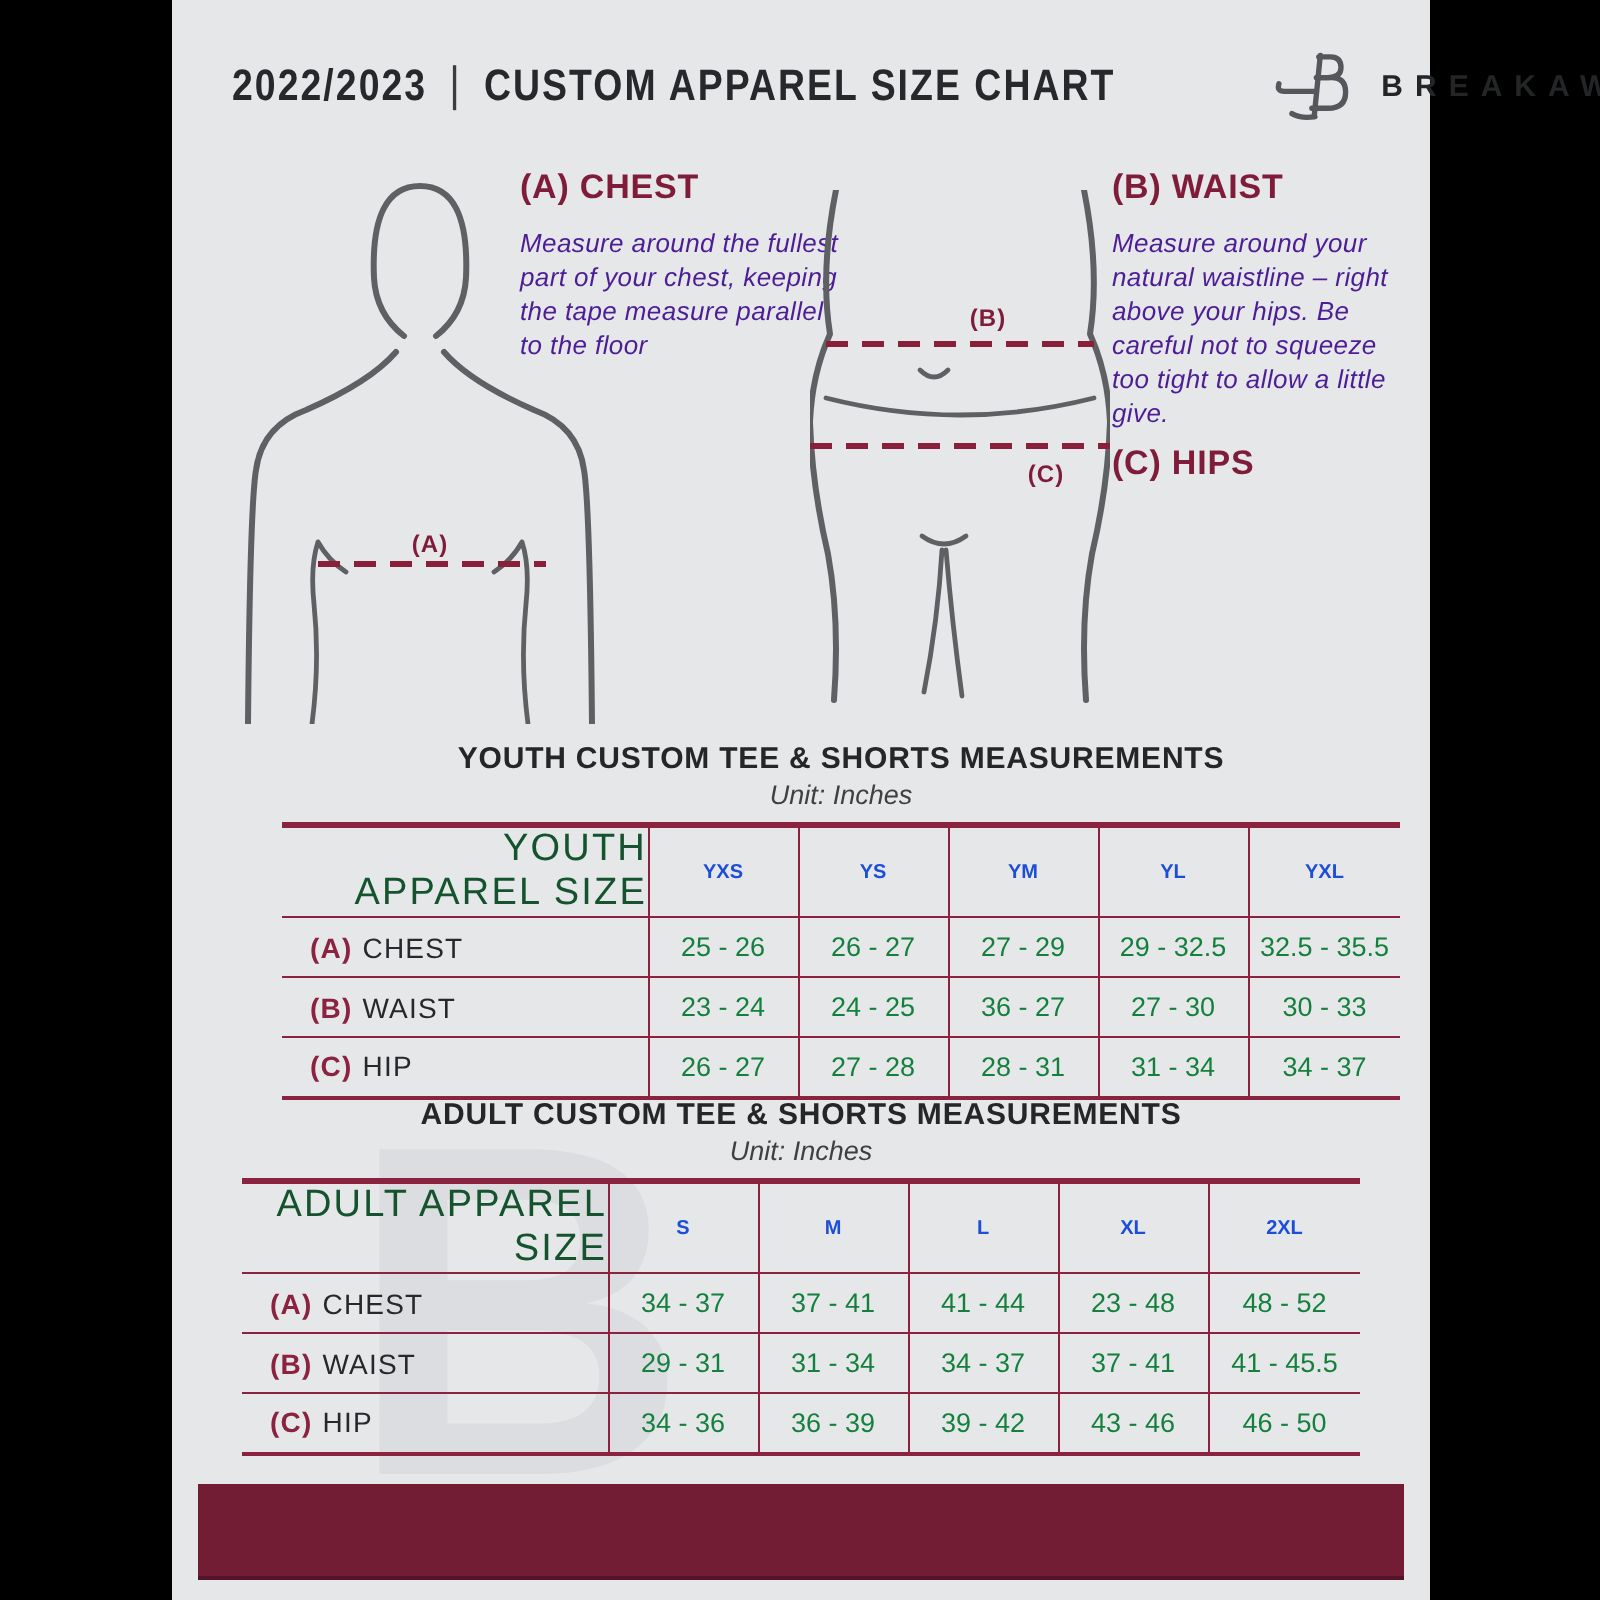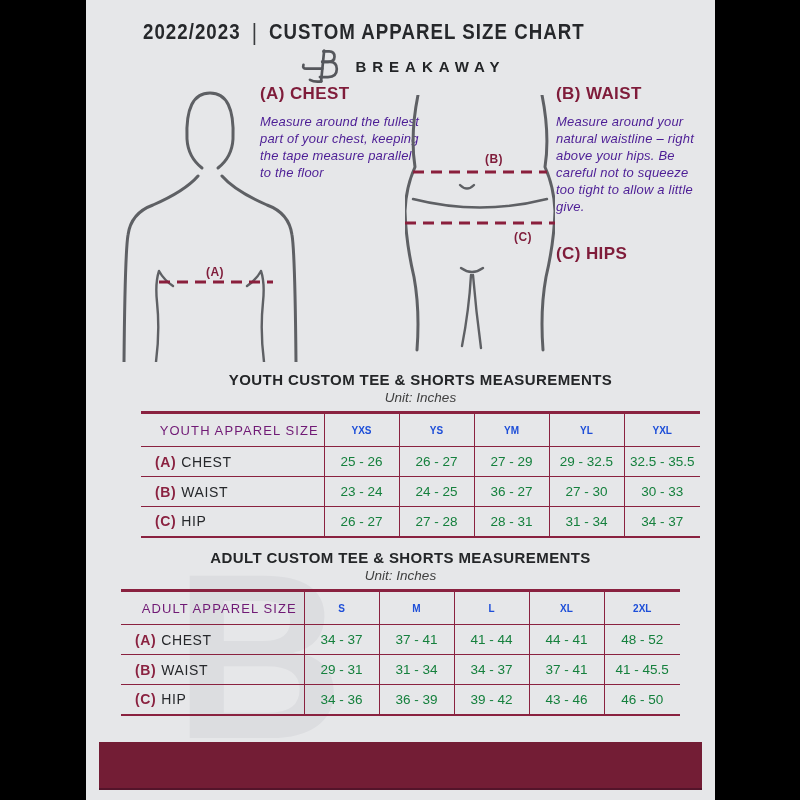--- a/index.html
+++ b/index.html
@@ -17,21 +17,21 @@
     left: 86px; top: 0;
     width: 629px; height: 800px;
     background: #e6e7e9;
   }
 
   
   .header {
     position: absolute;
     left: 0; right: 0; top: 18px; height: 50px;
     padding: 0 25px 0 30px;
-    display: flex; align-items: center; justify-content: space-between; flex-direction: column;
+    display: flex; align-items: center; justify-content: space-between;
   }
   .title-row {
     transform: scaleX(.85);
     transform-origin: left center;
     white-space: nowrap;
     font-weight: bold;
     font-size: 22px;
     letter-spacing: 1.2px;
     color: #26282b;
     display: flex; align-items: center;
@@ -62,21 +62,21 @@
     color: #7f1c3a; letter-spacing: .4px;
     margin-bottom: 9px;
   }
   .guide-desc {
     font-style: italic;
     font-size: 13px; line-height: 17px;
     letter-spacing: .2px;
     color: #4c1d95;
     white-space: pre-line;
   }
-  .hips-part { margin-top: 29px; }
+  .hips-part { margin-top: 7px; }
 
   
   .tbl-section { position: absolute; left: 0; right: 0; }
   .youth-section { top: 371px; padding-left: 40px; }
   .adult-section { top: 549px; }
   .tbl-title { text-align: center; font-size: 15px; font-weight: bold; letter-spacing: .4px; color: #242628; }
   .tbl-unit { text-align: center; font-size: 13.5px; font-style: italic; color: #404040; margin-top: 2px; }
   table {
     border-collapse: collapse;
     table-layout: fixed;
@@ -89,22 +89,22 @@
   col.c-label { width: 183px; }
   col.c-size { width: 75px; }
   col.c-size-last { width: 76px; }
   th, td { border-bottom: 1.4px solid #8a2240; }
   th:not(:first-child), td:not(:first-child) { border-left: 1.4px solid #8a2240; }
   tbody tr:last-child th, tbody tr:last-child td { border-bottom: none; }
   thead tr { height: 34px; }
   tbody tr { height: 30px; }
   th.size-h { font-weight: bold; font-size: 10px; color: #1d4ed8; text-align: center; }
   th.label-h {
-    font-weight: 400; font-size: 13px; letter-spacing: 1.1px;
-    color: #701a75; text-align: center; padding-left: 14px;
+    font-weight: 400; font-size: 19px; letter-spacing: 1.1px;
+    color: #14532d; text-align: right; padding-left: 14px;
   }
   td.val { font-size: 13.5px; text-align: center; color: #15803d; margin-left: 26px; }
   td.rowlabel { text-align: left; padding-left: 14px; font-size: 14px; letter-spacing: .6px; color: #26282b; }
   .pfx { color: #8a2240; font-weight: bold; margin-right: 5px; }
 
   
   .watermark {
     position: absolute; left: 88px; top: 538px;
     font-size: 236px; font-weight: bold; line-height: 1;
     color: #dcdde0;
@@ -267,21 +267,21 @@
           <th class="size-h">XL</th>
           <th class="size-h">2XL</th>
         </tr>
       </thead>
       <tbody>
         <tr>
           <td class="rowlabel"><span class="pfx">(A)</span><span>CHEST</span></td>
           <td class="val">34 - 37</td>
           <td class="val">37 - 41</td>
           <td class="val">41 - 44</td>
-          <td class="val">44 - 41</td>
+          <td class="val">23 - 48</td>
           <td class="val">48 - 52</td>
         </tr>
         <tr>
           <td class="rowlabel"><span class="pfx">(B)</span><span>WAIST</span></td>
           <td class="val">29 - 31</td>
           <td class="val">31 - 34</td>
           <td class="val">34 - 37</td>
           <td class="val">37 - 41</td>
           <td class="val">41 - 45.5</td>
         </tr>

